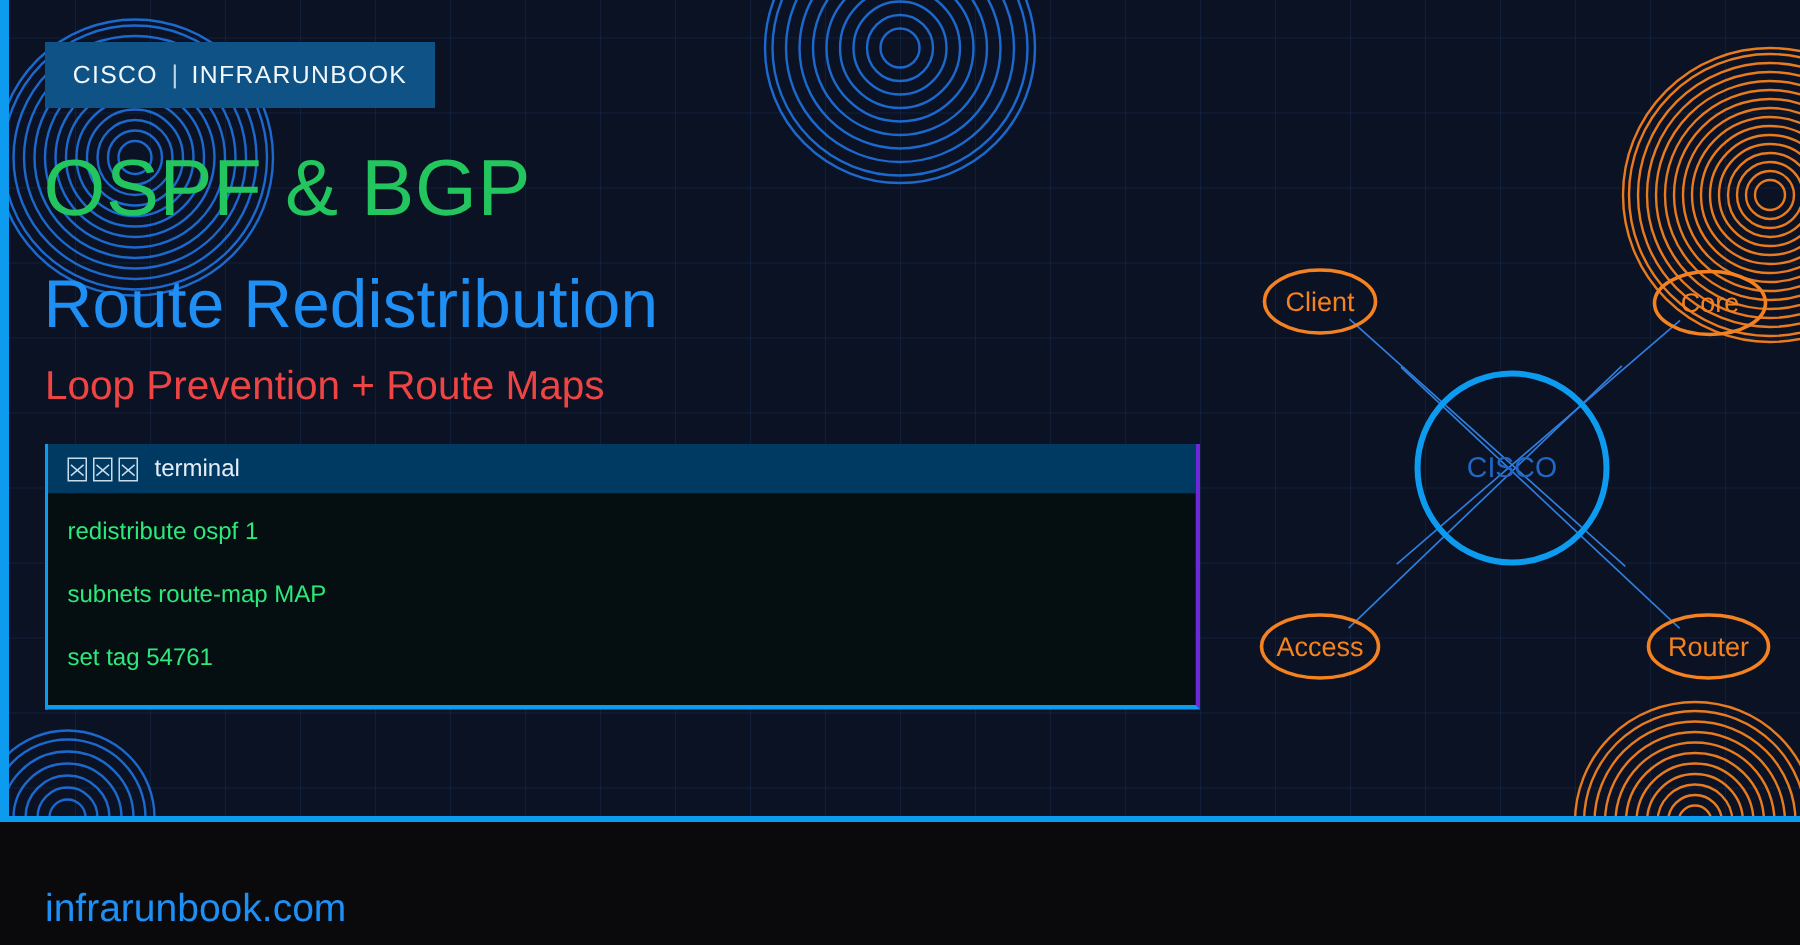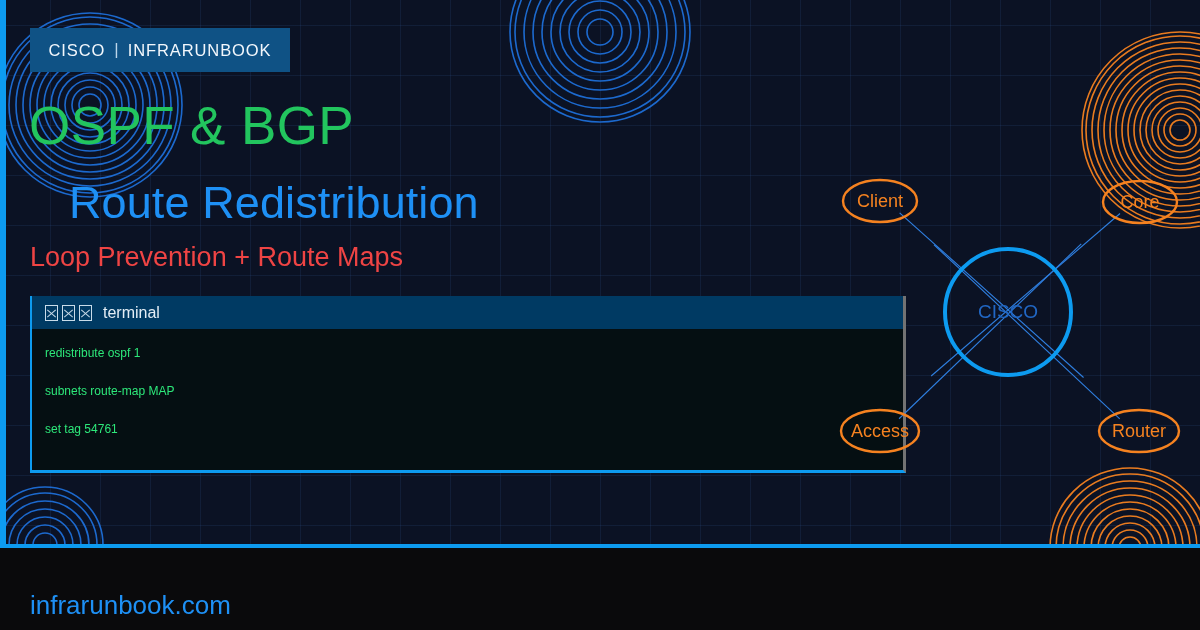--- a/index.html
+++ b/index.html
@@ -84,39 +84,38 @@
   }
   .subtitle {
     position: absolute;
     left: 29px; top: 180px;
     color: #1e90f5;
     font-size: 45px;
     font-weight: 400;
     letter-spacing: 0.1px;
     line-height: 1;
     white-space: nowrap;
-    margin-left: 40px;
   }
   .tagline {
     position: absolute;
     left: 30px; top: 244px;
     color: #ef4444;
     font-size: 27px;
     font-weight: 400;
     line-height: 1;
     white-space: nowrap;
   }
 
   
   .terminal {
     position: absolute;
     left: 30px; top: 296px;
-    width: 876px; height: 177px;
+    width: 770px; height: 177px;
     box-sizing: border-box;
-    border-right: 3px solid #737373;
+    border-right: 3px solid #6d28d9;
     border-bottom: 3px solid #0d9bf0;
     border-left: 2px solid #0d9bf0;
   }
   .terminal-header {
     height: 33px;
     background: #003a63;
     display: flex;
     align-items: center;
     padding-left: 13px;
     box-sizing: border-box;
@@ -145,21 +144,21 @@
     white-space: nowrap;
   }
   .terminal-body {
     height: 141px;
     background: #050f12;
     padding: 18px 0 0 13px;
     box-sizing: border-box;
   }
   .code-line {
     color: #2de87a;
-    font-size: 12px;
+    font-size: 16px;
     line-height: 1;
     margin-bottom: 26px;
     white-space: nowrap;
   }
 
   
   .diagram {
     position: absolute;
     left: 810px; top: 150px;
     width: 390px; height: 340px;

